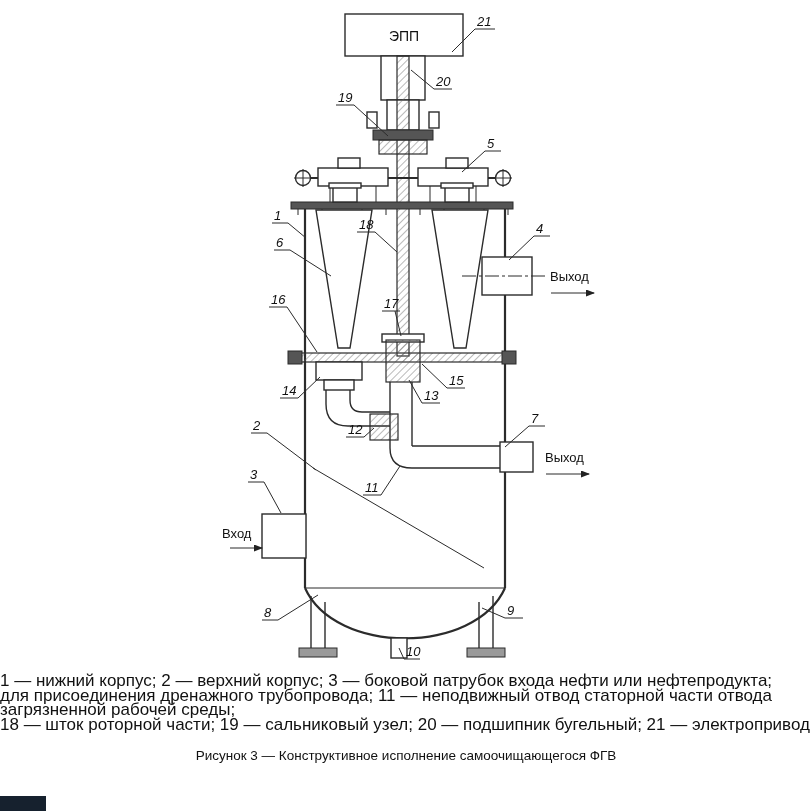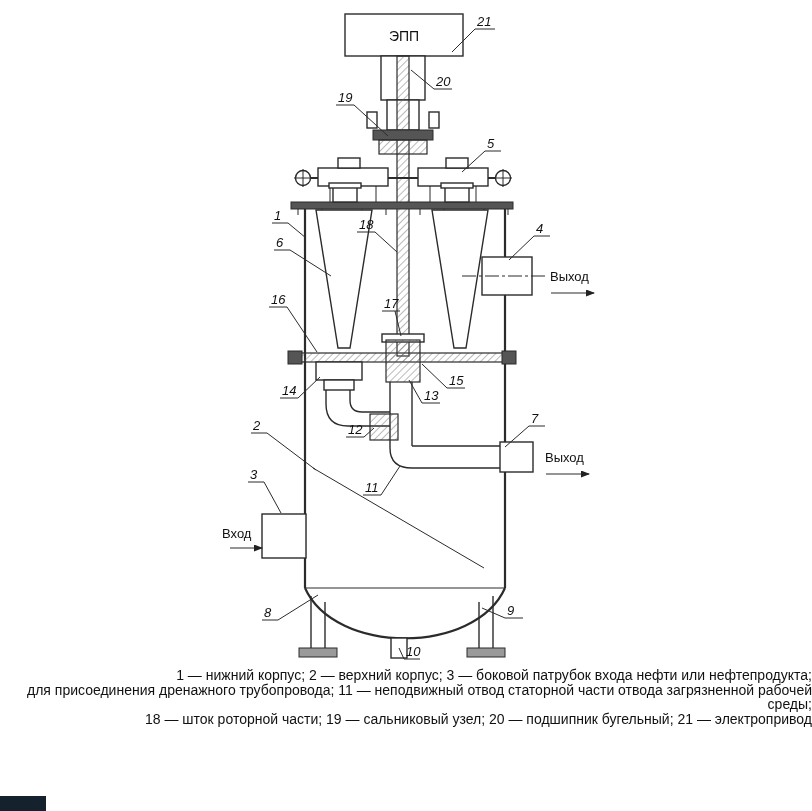--- a/index.html
+++ b/index.html
@@ -11,21 +11,21 @@
   .lbl{font-size:14px;fill:#111;}
   .ln{fill:#fff;stroke:#2b2b2b;stroke-width:1.4;}
   .thin{stroke:#2b2b2b;stroke-width:1;fill:none;}
   .med{stroke:#2b2b2b;stroke-width:1.4;fill:none;}
   .thick{stroke:#2b2b2b;stroke-width:2.2;fill:none;}
   .lead{stroke:#2b2b2b;stroke-width:1;fill:none;}
   .dark{fill:#555;stroke:#2b2b2b;stroke-width:1;}
   .gray{fill:#9a9a9a;stroke:#2b2b2b;stroke-width:1;}
   .hatchf{fill:url(#hatch);stroke:#2b2b2b;stroke-width:1.2;}
   .cl{stroke:#2b2b2b;stroke-width:1;stroke-dasharray:14 3 3 3;fill:none;}
-  .legend{margin-top:2px;text-align:right;font-size:14px;line-height:14.6px;color:#111;}
+  .legend{margin-top:8px;text-align:left;font-size:17px;line-height:14.6px;color:#111;}
   .caption{margin-top:16px;text-align:center;font-size:13.5px;color:#111;}
   .artifact{position:absolute;left:0;bottom:0;width:46px;height:15px;background:#16212e;}
 </style>
 </head>
 <body>
 
 <div class="page">
 
 <svg width="812" height="662" viewBox="0 0 812 662">
   <defs>
@@ -283,16 +283,17 @@
         <line class="lead" x1="404" y1="659" x2="399" y2="648"></line>
   </g>
 </svg>
 
 <div class="legend">
   <div>1 — нижний корпус; 2 — верхний корпус; 3 — боковой патрубок входа нефти или нефтепродукта;</div>
   <div>для присоединения дренажного трубопровода; 11 — неподвижный отвод статорной части отвода загрязненной рабочей среды;</div>
   <div>18 — шток роторной части; 19 — сальниковый узел; 20 — подшипник бугельный; 21 — электропривод</div>
 </div>
 
+<div class="caption">Рисунок 3 — Конструктивное исполнение самоочищающегося ФГВ</div>
 
 </div>
 
 <div class="artifact"></div>
 
 </body></html>

